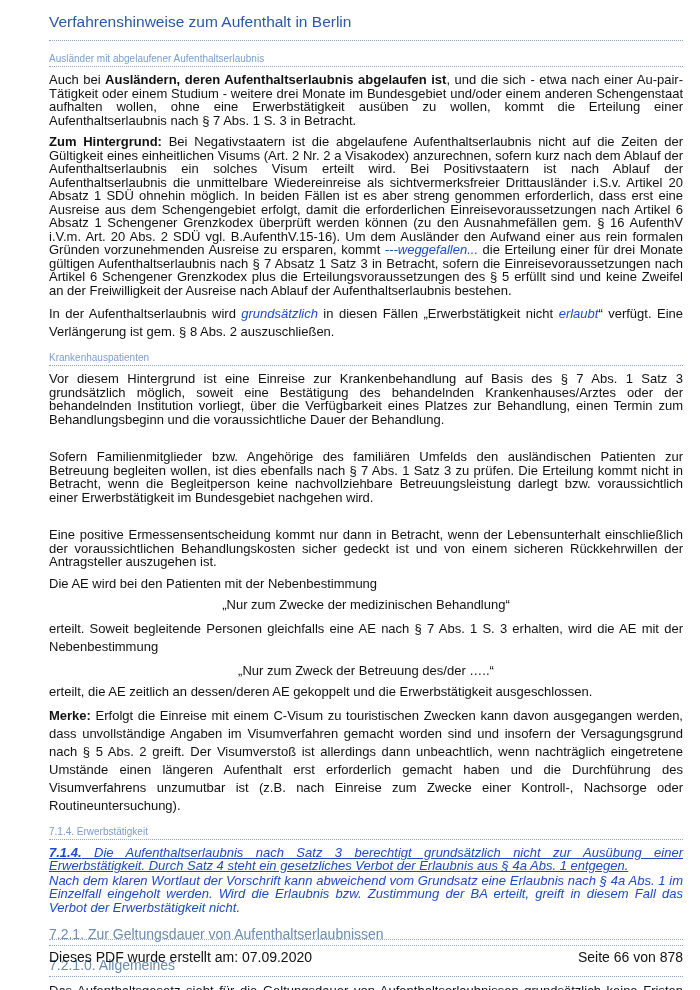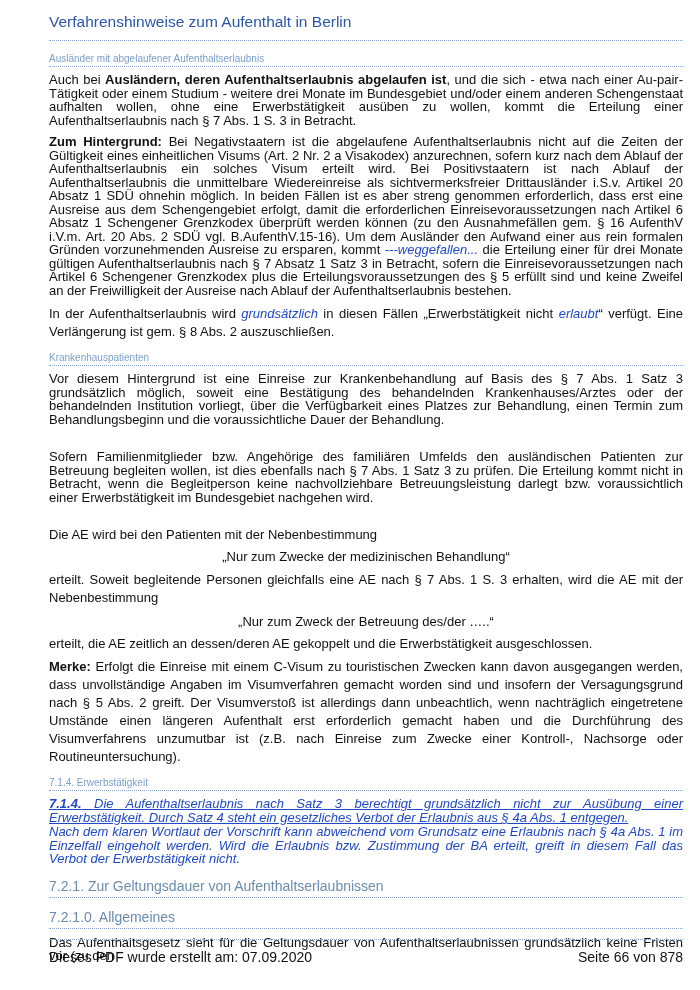--- a/index.html
+++ b/index.html
@@ -60,20 +60,21 @@
   <div class="doc-body">
       <div class="h-small">Ausländer mit abgelaufener Aufenthaltserlaubnis</div>
       <div class="para"><span>Auch bei </span><span class="b">Ausländern, deren Aufenthaltserlaubnis abgelaufen ist</span><span>, und die sich - etwa nach einer Au-pair- Tätigkeit oder einem Studium - weitere drei Monate im Bundesgebiet und/oder einem anderen Schengenstaat aufhalten wollen, ohne eine Erwerbstätigkeit ausüben zu wollen, kommt die Erteilung einer Aufenthaltserlaubnis nach § 7 Abs. 1 S. 3 in Betracht.</span></div>
       <div class="para"><span class="b">Zum Hintergrund:</span><span> Bei Negativstaatern ist die abgelaufene Aufenthaltserlaubnis nicht auf die Zeiten der Gültigkeit eines einheitlichen Visums (Art. 2 Nr. 2 a Visakodex) anzurechnen, sofern kurz nach dem Ablauf der Aufenthaltserlaubnis ein solches Visum erteilt wird. Bei Positivstaatern ist nach Ablauf der Aufenthaltserlaubnis die unmittelbare Wiedereinreise als sichtvermerksfreier Drittausländer i.S.v. Artikel 20 Absatz 1 SDÜ ohnehin möglich. In beiden Fällen ist es aber streng genommen erforderlich, dass erst eine Ausreise aus dem Schengengebiet erfolgt, damit die erforderlichen Einreisevoraussetzungen nach Artikel 6 Absatz 1 Schengener Grenzkodex überprüft werden können (zu den Ausnahmefällen gem. § 16 AufenthV i.V.m. Art. 20 Abs. 2 SDÜ vgl. B.AufenthV.15-16). Um dem Ausländer den Aufwand einer aus rein formalen Gründen vorzunehmenden Ausreise zu ersparen, kommt </span><span class="i blue">---weggefallen...</span><span> die Erteilung einer für drei Monate gültigen Aufenthaltserlaubnis nach § 7 Absatz 1 Satz 3 in Betracht, sofern die Einreisevoraussetzungen nach Artikel 6 Schengener Grenzkodex plus die Erteilungsvoraussetzungen des § 5 erfüllt sind und keine Zweifel an der Freiwilligkeit der Ausreise nach Ablauf der Aufenthaltserlaubnis bestehen.</span></div>
       <div class="para loose"><span>In der Aufenthaltserlaubnis wird </span><span class="i blue">grundsätzlich</span><span> in diesen Fällen „Erwerbstätigkeit nicht </span><span class="i blue">erlaubt</span><span>“ verfügt. Eine Verlängerung ist gem. § 8 Abs. 2 auszuschließen.</span></div>
       <div class="h-small">Krankenhauspatienten</div>
       <div class="para"><span>Vor diesem Hintergrund ist eine Einreise zur Krankenbehandlung auf Basis des § 7 Abs. 1 Satz 3 grundsätzlich möglich, soweit eine Bestätigung des behandelnden Krankenhauses/Arztes oder der behandelnden Institution vorliegt, über die Verfügbarkeit eines Platzes zur Behandlung, einen Termin zum Behandlungsbeginn und die voraussichtliche Dauer der Behandlung.</span></div>
       <div class="spacer" style="height: 16px;"></div>
       <div class="para"><span>Sofern Familienmitglieder bzw. Angehörige des familiären Umfelds den ausländischen Patienten zur Betreuung begleiten wollen, ist dies ebenfalls nach § 7 Abs. 1 Satz 3 zu prüfen. Die Erteilung kommt nicht in Betracht, wenn die Begleitperson keine nachvollziehbare Betreuungsleistung darlegt bzw. voraussichtlich einer Erwerbstätigkeit im Bundesgebiet nachgehen wird.</span></div>
       <div class="spacer" style="height: 16px;"></div>
+      <div class="para"><span>Eine positive Ermessensentscheidung kommt nur dann in Betracht, wenn der Lebensunterhalt einschließlich der voraussichtlichen Behandlungskosten sicher gedeckt ist und von einem sicheren Rückkehrwillen der Antragsteller auszugehen ist.</span></div>
       <div class="para"><span>Die AE wird bei den Patienten mit der Nebenbestimmung</span></div>
       <div class="para center"><span>„Nur zum Zwecke der medizinischen Behandlung“</span></div>
       <div class="para loose"><span>erteilt. Soweit begleitende Personen gleichfalls eine AE nach § 7 Abs. 1 S. 3 erhalten, wird die AE mit der Nebenbestimmung</span></div>
       <div class="para center"><span>„Nur zum Zweck der Betreuung des/der …..“</span></div>
       <div class="para"><span>erteilt, die AE zeitlich an dessen/deren AE gekoppelt und die Erwerbstätigkeit ausgeschlossen.</span></div>
       <div class="para loose"><span class="b">Merke:</span><span> Erfolgt die Einreise mit einem C-Visum zu touristischen Zwecken kann davon ausgegangen werden, dass unvollständige Angaben im Visumverfahren gemacht worden sind und insofern der Versagungsgrund nach § 5 Abs. 2 greift. Der Visumverstoß ist allerdings dann unbeachtlich, wenn nachträglich eingetretene Umstände einen längeren Aufenthalt erst erforderlich gemacht haben und die Durchführung des Visumverfahrens unzumutbar ist (z.B. nach Einreise zum Zwecke einer Kontroll-, Nachsorge oder Routineuntersuchung).</span></div>
       <div class="h-small">7.1.4. Erwerbstätigkeit</div>
       <div class="para tight"><span class="b i blue u">7.1.4.</span><span class="i blue u"> Die Aufenthaltserlaubnis nach Satz 3 berechtigt grundsätzlich nicht zur Ausübung einer Erwerbstätigkeit. Durch Satz 4 steht ein gesetzliches Verbot der Erlaubnis aus § 4a Abs. 1 entgegen.</span></div>
       <div class="para"><span class="i blue">Nach dem klaren Wortlaut der Vorschrift kann abweichend vom Grundsatz eine Erlaubnis nach § 4a Abs. 1 im Einzelfall eingeholt werden. Wird die Erlaubnis bzw. Zustimmung der BA erteilt, greift in diesem Fall das Verbot der Erwerbstätigkeit nicht.</span></div>
       <div class="h-mid">7.2.1.  Zur Geltungsdauer von Aufenthaltserlaubnissen</div>

